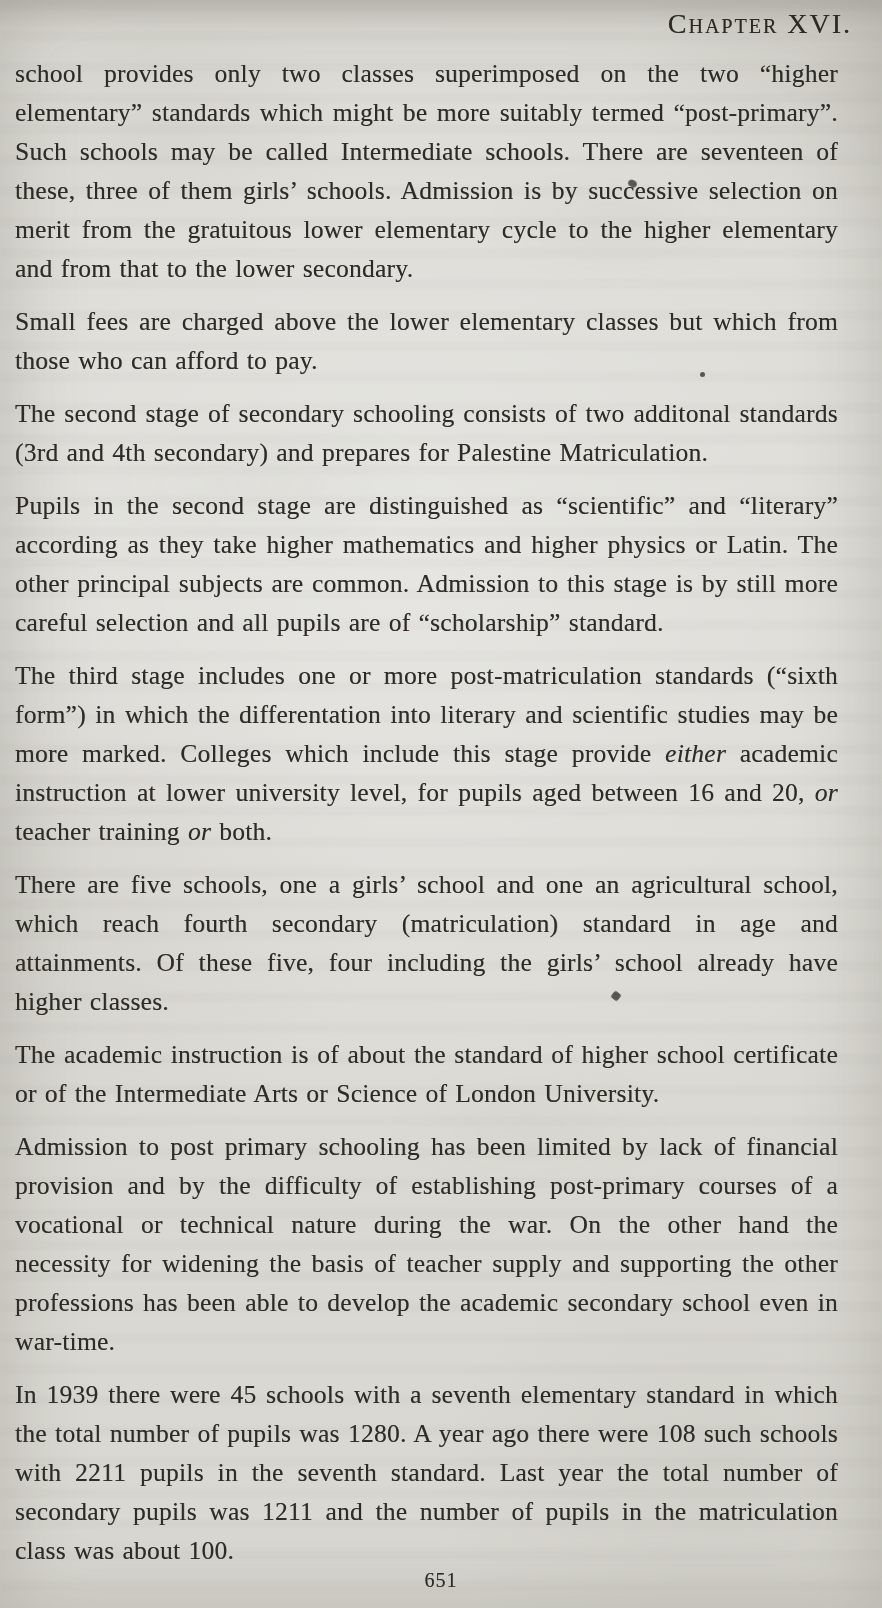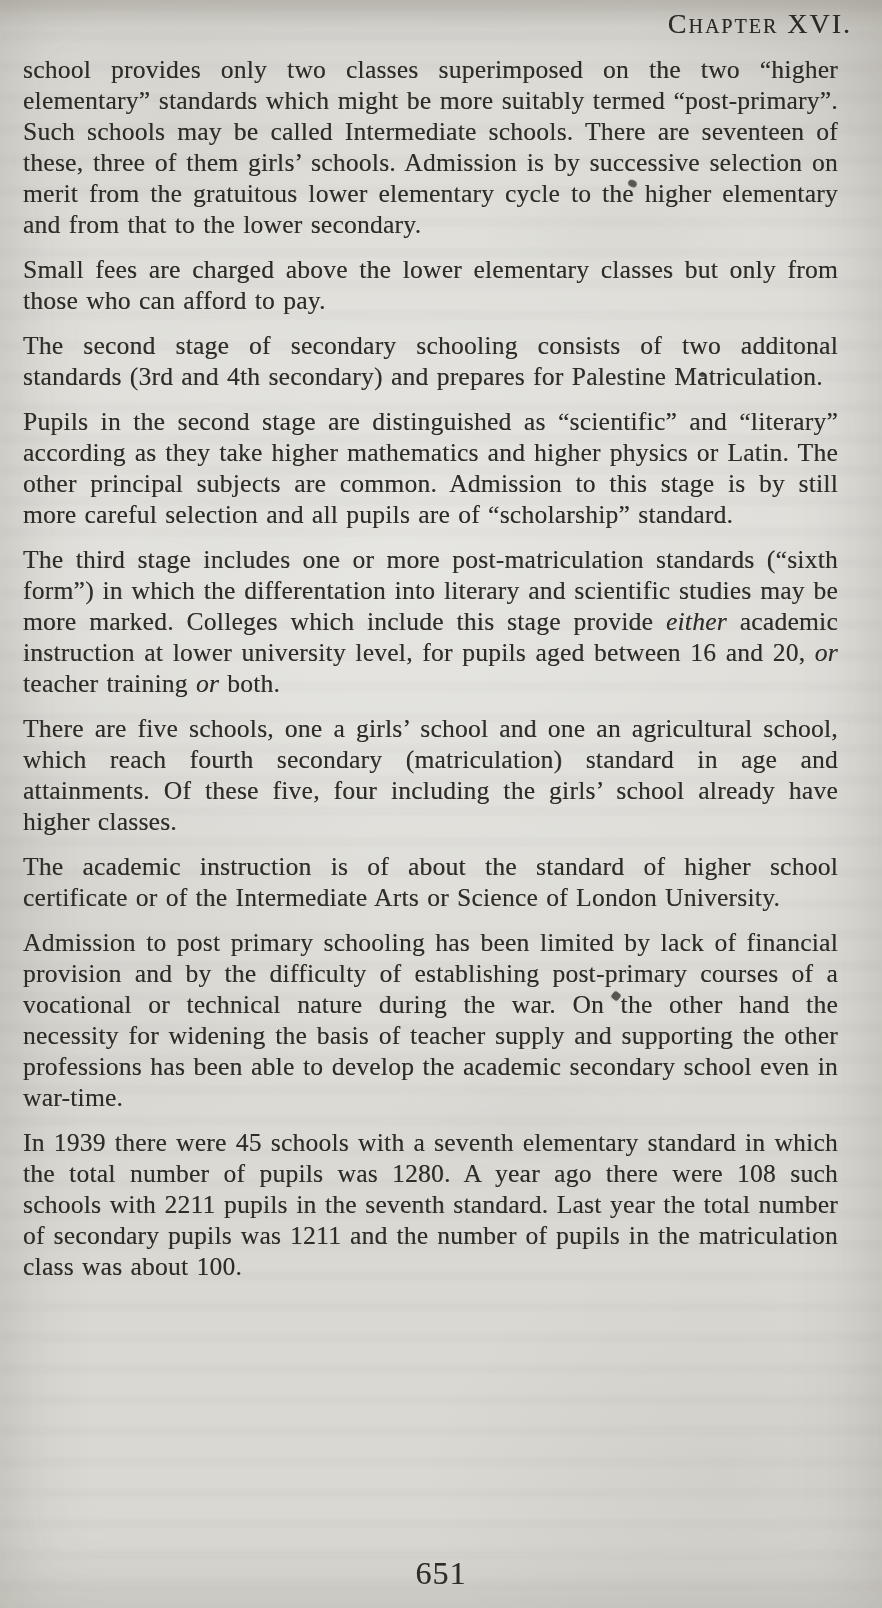--- a/index.html
+++ b/index.html
@@ -44,39 +44,39 @@
     right: 30px;
     font-variant: small-caps;
     font-size: 28px;
     letter-spacing: 2px;
     color: #2c2a25;
     text-shadow: 0.3px 0.3px 0.4px rgba(46,44,39,0.5);
   }
   .body {
     position: absolute;
     top: 54px;
-    left: 23px;
+    left: 15px;
     right: 44px;
     text-align: justify;
     font-size: 25.5px;
-    line-height: 31px;
+    line-height: 39px;
     letter-spacing: 0.25px;
     word-spacing: 1.5px;
     color: #2e2c27;
     text-shadow: 0.3px 0.3px 0.4px rgba(46,44,39,0.45);
   }
   .body p { margin: 0 0 14px 0; }
   .body em { font-style: italic; margin-top: 24px; }
   .footer {
     position: absolute;
     bottom: 16px;
     left: 0;
     width: 100%;
     text-align: center;
-    font-size: 32px;
+    font-size: 20px;
     letter-spacing: 1px;
     color: #2e2c27;
     text-shadow: 0.3px 0.3px 0.4px rgba(46,44,39,0.45);
   }
   .smudge {
     position: absolute;
     background: rgba(45,42,36,0.75);
     border-radius: 50%;
     filter: blur(0.6px);
     pointer-events: none;
@@ -88,21 +88,21 @@
 </head>
 <body>
 
 <div class="page">
   <div class="bleed"></div>
 
   <div class="header">Chapter XVI.</div>
 
   <main class="body">
       <p><span>school provides only two classes superimposed on the two “higher elementary” standards which might be more suitably termed “post-primary”.  Such schools may be called Intermediate schools. There are seventeen of these, three of them girls’ schools.  Admission is by successive selection on merit from the gratuitous lower elementary cycle to the higher elementary and from that to the lower secondary.</span></p>
-      <p><span>Small fees are charged above the lower elementary classes but only from those who can afford to pay.</span></p>
+      <p><span>Small fees are charged above the lower elementary classes but which from those who can afford to pay.</span></p>
       <p><span>The second stage of secondary schooling consists of two additonal standards (3rd and 4th secondary) and prepares for Palestine Matriculation.</span></p>
       <p><span>Pupils in the second stage are distinguished as “scientific” and “literary” according as they take higher mathematics and higher physics or Latin.  The other principal subjects are common.  Admission to this stage is by still more careful selection and all pupils are of “scholarship” standard.</span></p>
       <p><span>The third stage includes one or more post-matriculation standards (“sixth form”) in which the differentation into literary and scientific studies may be more marked.  Colleges which include this stage provide </span><em>either</em><span> academic instruction at lower university level, for pupils aged between 16 and 20, </span><em>or</em><span> teacher training </span><em>or</em><span> both.</span></p>
       <p><span>There are five schools, one a girls’ school and one an agricultural school, which reach fourth secondary (matriculation) standard in age and attainments.  Of these five, four including the girls’ school already have higher classes.</span></p>
       <p><span>The academic instruction is of about the standard of higher school certificate or of the Intermediate Arts or Science of London University.</span></p>
       <p><span>Admission to post primary schooling has been limited by lack of financial provision and by the difficulty of establishing post-primary courses of a vocational or technical nature during the war.  On the other hand the necessity for widening the basis of teacher supply and supporting the other professions has been able to develop the academic secondary school even in war-time.</span></p>
       <p><span>In 1939 there were 45 schools with a seventh elementary standard in which the total number of pupils was 1280.  A year ago there were 108 such schools with 2211 pupils in the seventh standard.  Last year the total number of secondary pupils was 1211 and the number of pupils in the matriculation class was about 100.</span></p>
     </main>
 
   <div class="smudge s1"></div>

